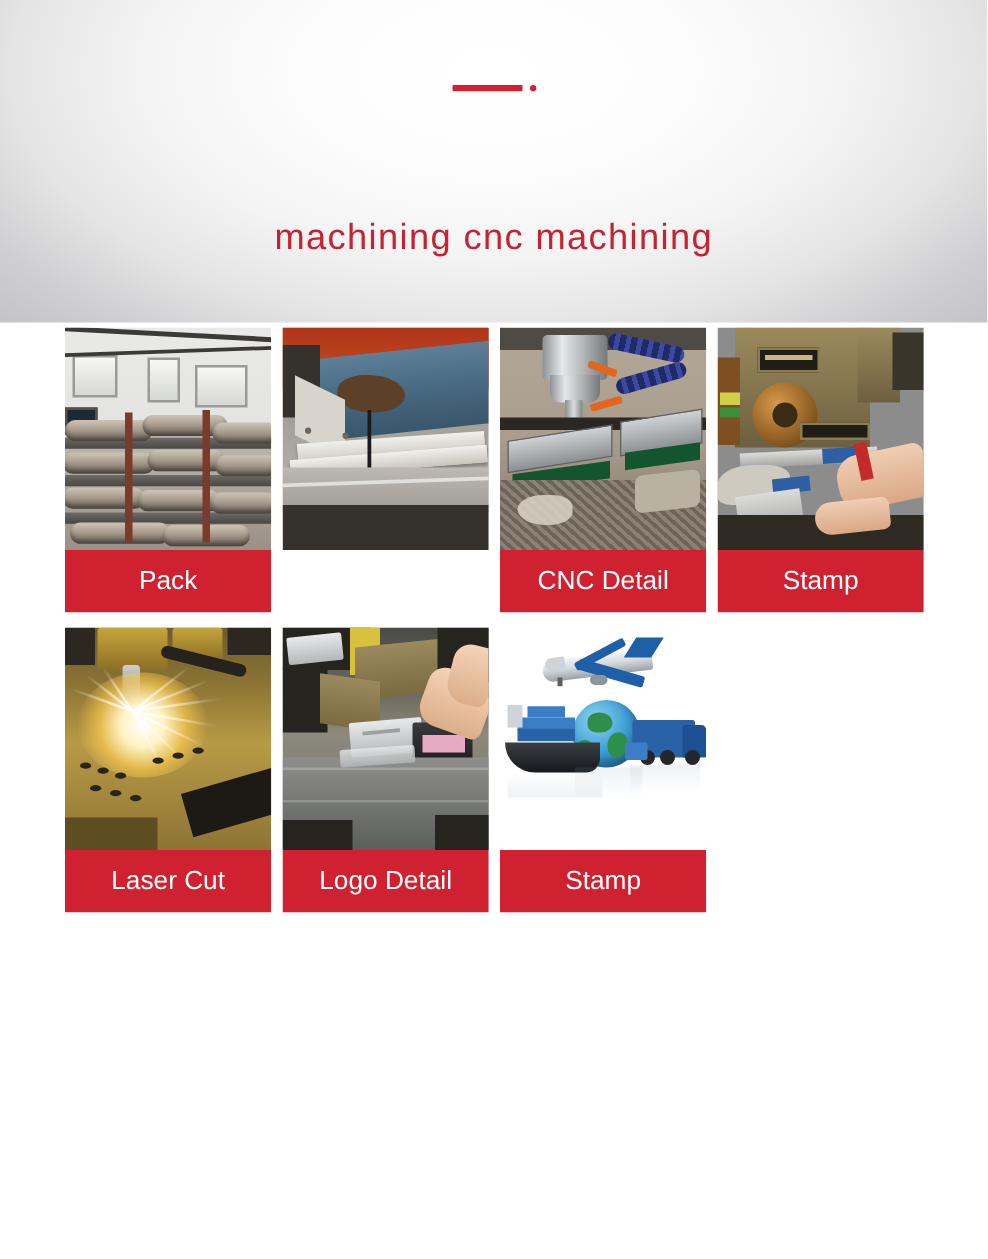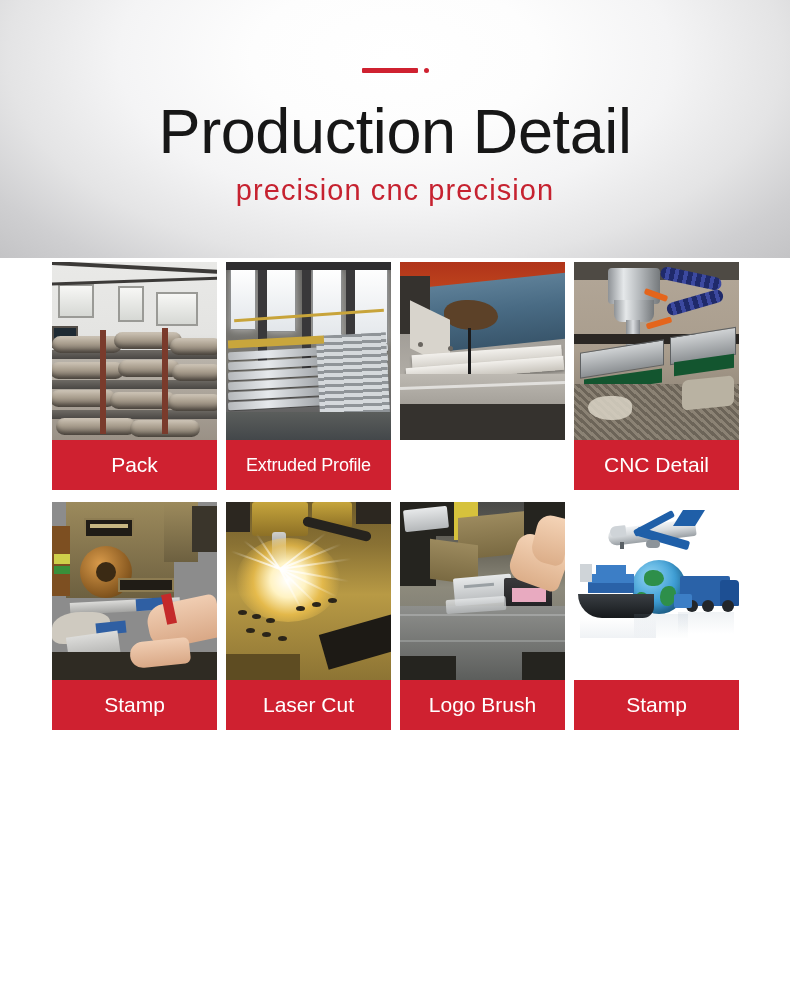--- a/index.html
+++ b/index.html
@@ -355,23 +355,22 @@
 
 <div class="page">
 
   <div class="header">
 
     <div class="header-deco">
       <span class="deco-bar"></span>
       <span class="deco-dot"></span>
     </div>
 
-    <div class="page-title">Production Detail</div>
-
-    <div class="page-subtitle">precision cnc precision</div>
+
+    <div class="page-subtitle">machining cnc machining</div>
   </div>
 
   <div class="grid">
 
     <div class="tile">
       <div class="tile-photo p-mold">
         <i class="ph win" style="left:6px;top:22px;width:36px;height:34px;"></i>
         <i class="ph win" style="left:66px;top:24px;width:26px;height:36px;"></i>
         <i class="ph win" style="left:104px;top:30px;width:42px;height:34px;"></i>
         <i class="ph beam" style="top:6px;transform:rotate(3deg);"></i>
@@ -390,43 +389,20 @@
         <i class="ph roll" style="left:58px;top:130px;width:66px;"></i>
         <i class="ph roll" style="left:116px;top:132px;width:54px;"></i>
         <i class="ph roll" style="left:4px;top:156px;width:80px;"></i>
         <i class="ph roll" style="left:78px;top:158px;width:70px;"></i>
         <i class="ph post" style="left:48px;top:68px;height:104px;"></i>
         <i class="ph post" style="left:110px;top:66px;height:106px;"></i>
       </div>
       <div class="tile-caption">Pack</div>
     </div>
 
-    <div class="tile">
-      <div class="tile-photo p-ext">
-        <i class="ph w" style="left:4px;top:6px;width:26px;height:62px;"></i>
-        <i class="ph w" style="left:40px;top:4px;width:30px;height:66px;"></i>
-        <i class="ph w" style="left:86px;top:6px;width:30px;height:72px;"></i>
-        <i class="ph w" style="left:126px;top:4px;width:36px;height:78px;"></i>
-        <i class="ph col" style="left:32px;top:0;height:104px;"></i>
-        <i class="ph col" style="left:76px;top:0;height:110px;"></i>
-        <i class="ph col" style="left:120px;top:0;height:100px;"></i>
-        <i class="ph" style="left:0;top:0;width:165px;height:8px;background:#2e2d2f;"></i>
-        <i class="ph" style="left:8px;top:52px;width:150px;height:3px;background:#c8a43a;transform:rotate(-4deg);"></i>
-        <i class="ph bar" style="left:2px;top:86px;width:160px;transform:rotate(-3.2deg);"></i>
-        <i class="ph bar" style="left:2px;top:96px;width:160px;transform:rotate(-3.2deg);"></i>
-        <i class="ph bar" style="left:2px;top:106px;width:160px;transform:rotate(-3.2deg);"></i>
-        <i class="ph bar" style="left:2px;top:116px;width:160px;transform:rotate(-3.2deg);"></i>
-        <i class="ph bar" style="left:2px;top:126px;width:160px;transform:rotate(-3.2deg);"></i>
-        <i class="ph bar" style="left:2px;top:136px;width:160px;transform:rotate(-3.2deg);"></i>
-        <i class="ph" style="left:92px;top:72px;width:70px;height:84px;background:repeating-linear-gradient(0deg,#d5d9dc 0 4px,#8f9498 4px 7px);transform:rotate(-3deg);"></i>
-        <i class="ph" style="left:2px;top:76px;width:96px;height:8px;background:#c9a63c;transform:rotate(-3deg);"></i>
-        <i class="ph floor"></i>
-      </div>
-      <div class="tile-caption tight">Extruded Profile</div>
-    </div>
 
     <div class="tile">
       <div class="tile-photo p-cut">
         <i class="ph" style="left:0;top:0;width:165px;height:50px;background:linear-gradient(#b0341a,#c9501f);"></i>
         <i class="ph blue" style="left:26px;top:18px;width:139px;height:66px;transform:skewY(-6deg);"></i>
         <i class="ph rust" style="left:44px;top:38px;width:54px;height:30px;"></i>
         <i class="ph dark" style="left:0;top:14px;width:30px;height:58px;"></i>
         <i class="ph" style="left:10px;top:48px;width:40px;height:48px;background:#d8d4cc;transform:skewY(26deg);"></i>
         <i class="ph plate" style="left:12px;top:88px;width:150px;height:18px;transform:rotate(-4deg);"></i>
         <i class="ph plate" style="left:6px;top:100px;width:158px;height:14px;transform:rotate(-4.5deg);"></i>
@@ -539,21 +515,21 @@
         <i class="ph pink" style="left:112px;top:86px;width:34px;height:14px;"></i>
         <i class="ph hand" style="left:112px;top:36px;width:54px;height:48px;transform:rotate(20deg);"></i>
         <i class="ph hand" style="left:134px;top:14px;width:34px;height:48px;transform:rotate(14deg);"></i>
         <i class="ph floor2" style="left:0;top:104px;width:165px;height:74px;"></i>
         <i class="ph" style="left:0;top:112px;width:165px;height:2px;background:#b9bcbb;opacity:.5;"></i>
         <i class="ph" style="left:0;top:138px;width:165px;height:2px;background:#b9bcbb;opacity:.4;"></i>
         <i class="ph panel" style="left:46px;top:96px;width:60px;height:14px;transform:rotate(-4deg);opacity:.8;"></i>
         <i class="ph dark" style="left:0;top:154px;width:56px;height:24px;"></i>
         <i class="ph dark" style="left:122px;top:150px;width:43px;height:28px;"></i>
       </div>
-      <div class="tile-caption">Logo Brush</div>
+      <div class="tile-caption">Logo Detail</div>
     </div>
 
 
     <div class="tile">
       <div class="tile-photo p-ship">
 
         <i class="ph fuse" style="left:34px;top:22px;width:88px;height:17px;transform:rotate(-7deg);"></i>
         <i class="ph wing" style="left:62px;top:32px;width:54px;height:9px;transform:rotate(16deg);border-radius:2px;"></i>
         <i class="ph wing" style="left:58px;top:18px;width:44px;height:7px;transform:rotate(-28deg);border-radius:2px;"></i>
         <i class="ph tail" style="left:104px;top:8px;width:22px;height:16px;transform:skewX(-32deg);"></i>

